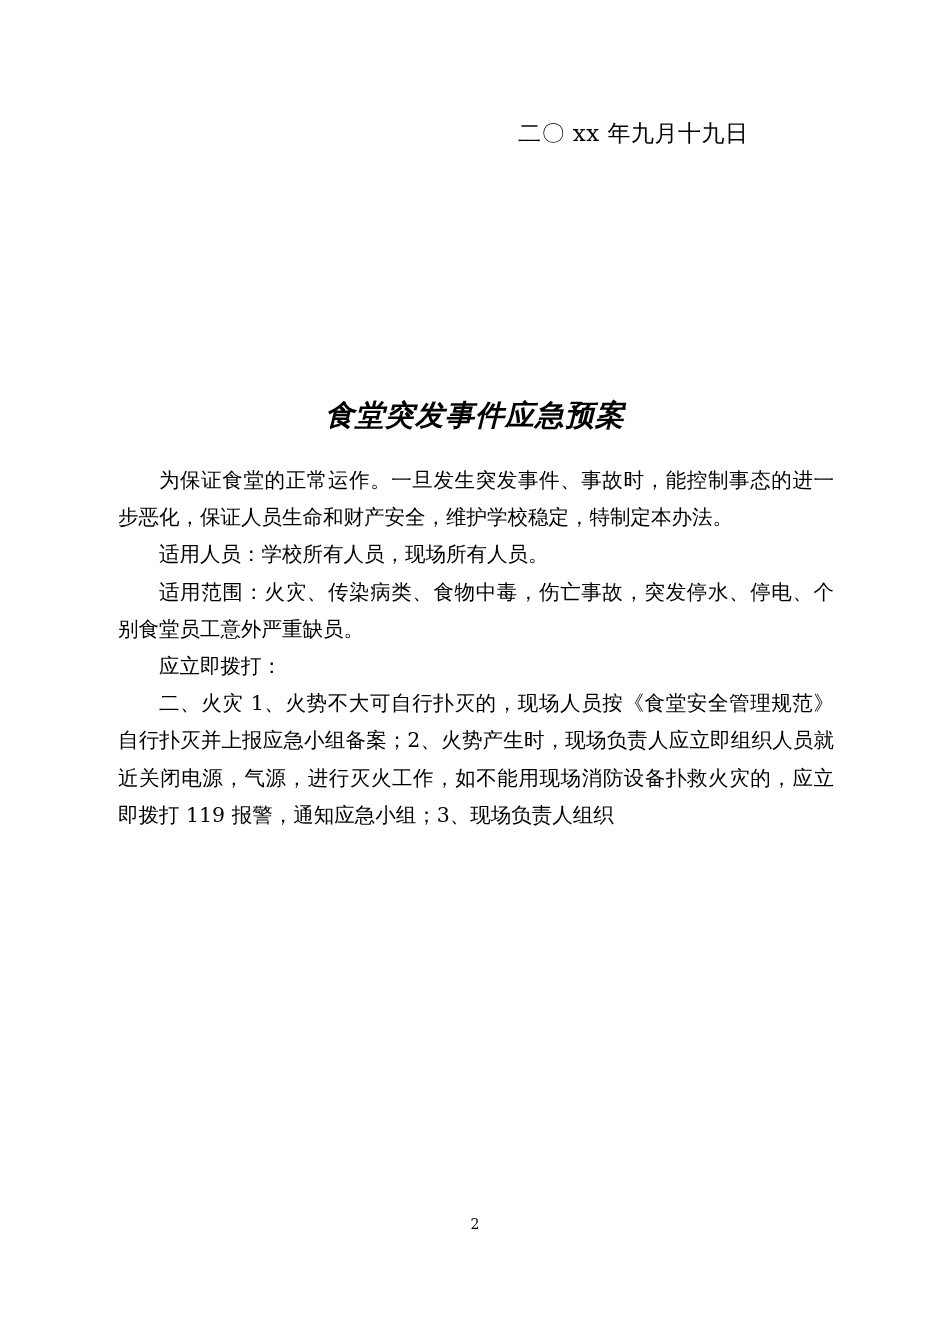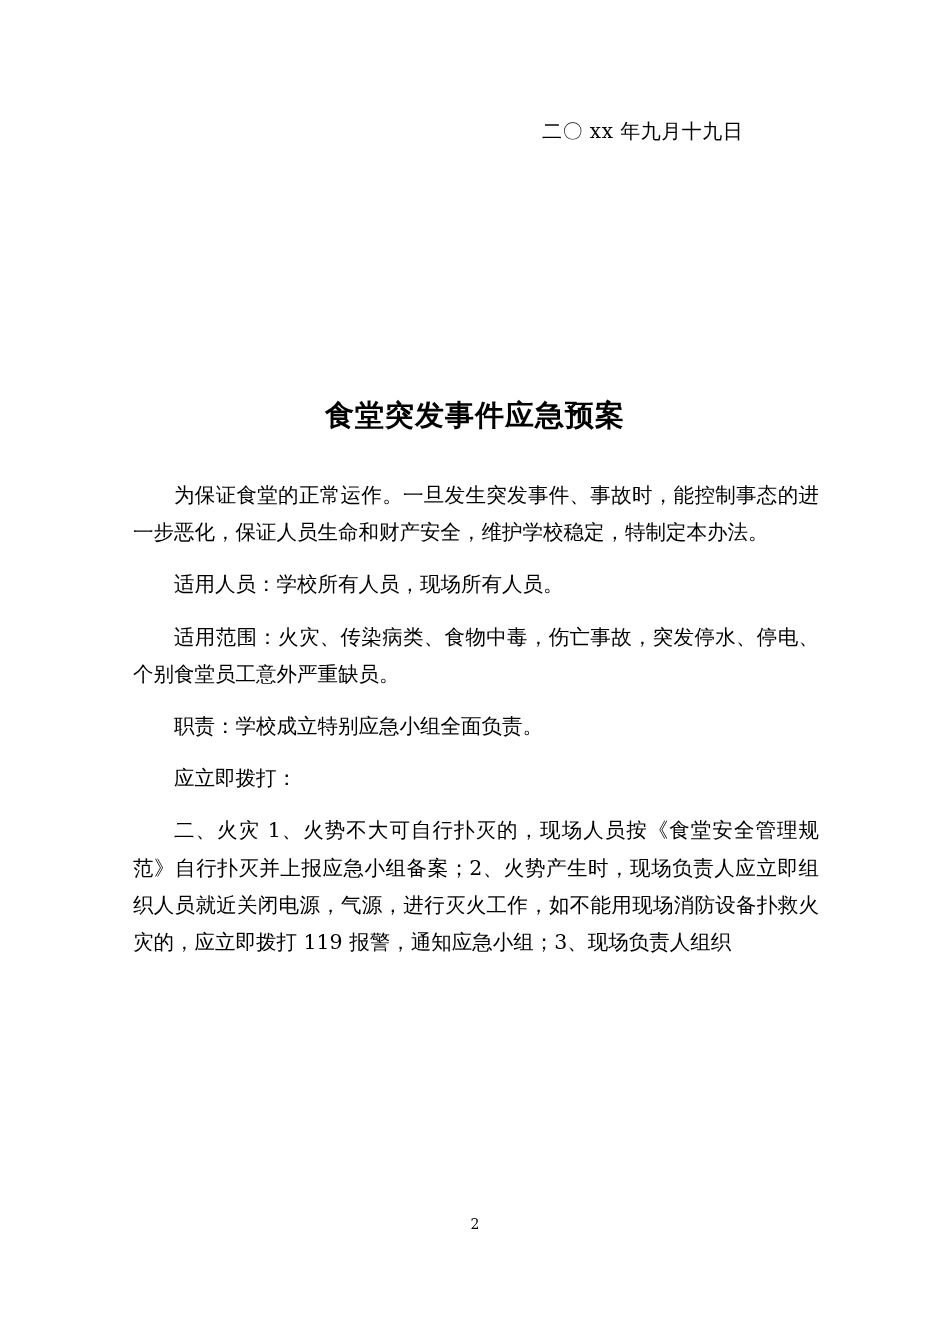--- a/index.html
+++ b/index.html
@@ -1,33 +1,32 @@
 <!DOCTYPE html>
 <html><head>
 <meta charset="utf-8">
 <style>
   html, body { margin: 0; padding: 0; background: #ffffff; }
   body { width: 950px; height: 1317px; position: relative; overflow: hidden;
          font-family: "DejaVu Serif", "Liberation Serif", serif; color: #000; }
-  .date { position: absolute; left: 542px; top: 118px; font-size: 20px; letter-spacing: 0.5px; }
+  .date { position: absolute; left: 518px; top: 118px; font-size: 23px; letter-spacing: 0.5px; }
   .title { position: absolute; left: 0; width: 950px; top: 396px; text-align: center;
-           font-size: 29px; font-weight: bold; font-family: "DejaVu Sans", sans-serif; letter-spacing: 1px; }
+           font-size: 29px; font-weight: bold; font-family: "DejaVu Sans", sans-serif; letter-spacing: 1px; font-style: italic; }
   .body { position: absolute; left: 118px; top: 462px; width: 716px; font-size: 20.5px;
           line-height: 37.2px; text-align: justify; }
-  .para { margin: 15px; text-indent: 2em; text-align: justify; text-align-last: left; }
+  .para { margin: 0; text-indent: 2em; text-align: justify; text-align-last: left; }
   .pagenum { position: absolute; left: 0; width: 950px; top: 1216px; text-align: center; font-size: 14px; }
 </style>
 </head>
 <body>
 
 <div>
   <div class="date">二〇 xx 年九月十九日</div>
   <div class="title">食堂突发事件应急预案</div>
   <div class="body">
     <p class="para">为保证食堂的正常运作。一旦发生突发事件、事故时，能控制事态的进一步恶化，保证人员生命和财产安全，维护学校稳定，特制定本办法。</p>
     <p class="para">适用人员：学校所有人员，现场所有人员。</p>
     <p class="para">适用范围：火灾、传染病类、食物中毒，伤亡事故，突发停水、停电、个别食堂员工意外严重缺员。</p>
-    <p class="para">职责：学校成立特别应急小组全面负责。</p>
     <p class="para">应立即拨打：</p>
     <p class="para">二、火灾 1、火势不大可自行扑灭的，现场人员按《食堂安全管理规范》自行扑灭并上报应急小组备案；2、火势产生时，现场负责人应立即组织人员就近关闭电源，气源，进行灭火工作，如不能用现场消防设备扑救火灾的，应立即拨打 119 报警，通知应急小组；3、现场负责人组织</p>
   </div>
   <div class="pagenum">2</div>
 </div>
 
 </body></html>

